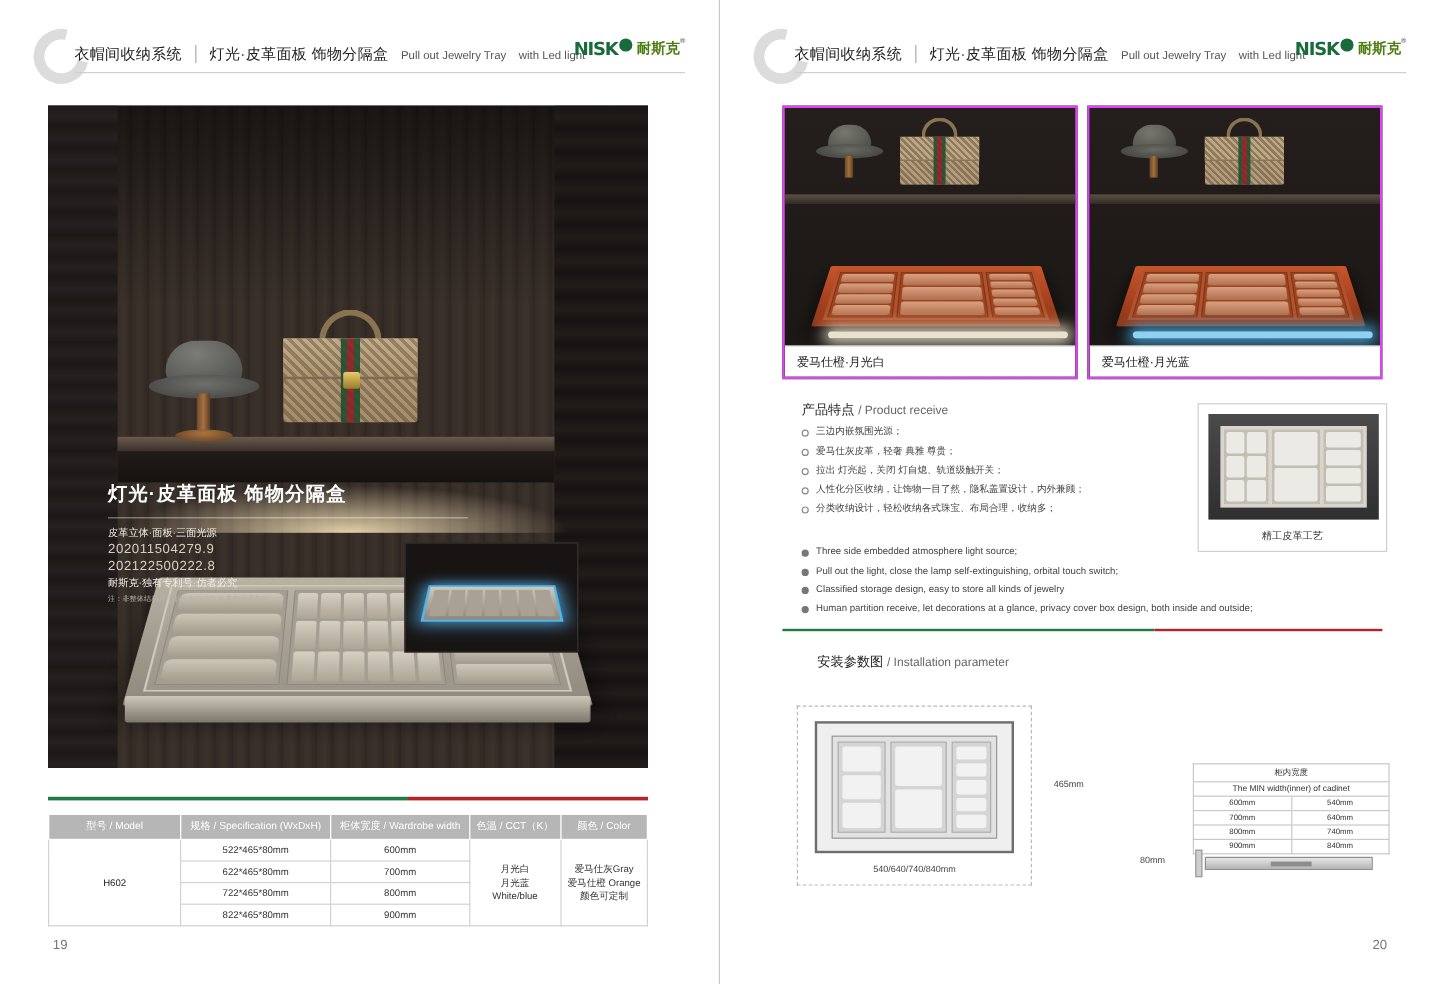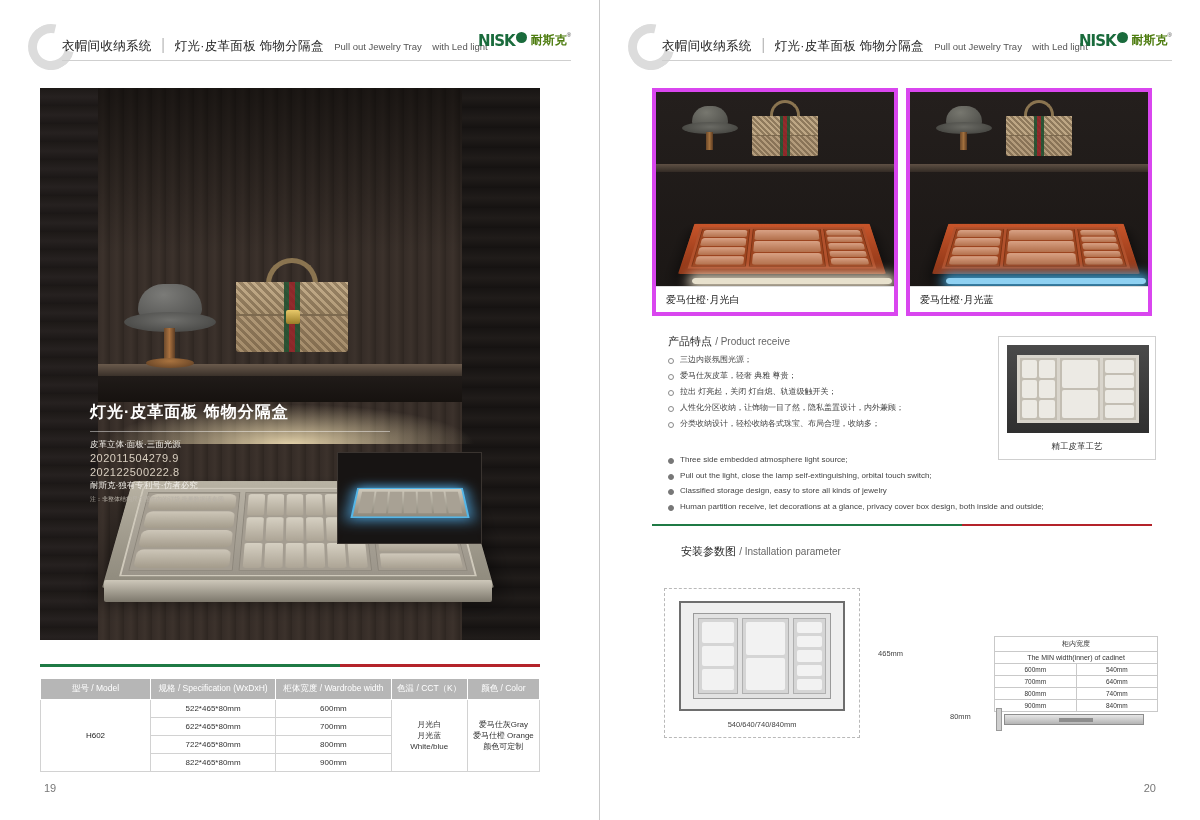--- a/index.html
+++ b/index.html
@@ -197,21 +197,21 @@
   .cct-cell, .color-cell { font-size:7.5px; line-height:11px; }
 
   .pgnum-l { position:absolute; left:44px; bottom:26px; font-size:11px; color:#777; }
   .pgnum-r { position:absolute; right:44px; bottom:26px; font-size:11px; color:#777; }
 
   
   .rp { position:relative; }
   .photo-pair { position:absolute; left:652px; top:88px; width:500px; height:228px; display:flex; gap:8px; }
   .photo {
     position:relative; width:246px; height:228px; background:#241f1d; overflow:hidden;
-    border:4px solid #d946ef;
+    border:2px solid #d946ef;
   }
   .photo .scene {
     position:absolute; inset:0;
     background:
       linear-gradient(180deg,#241f1d,#1a1614),
       repeating-linear-gradient(90deg,#2e2723 0 6px,#241e1b 6px 12px);
   }
   .p-hat { position:absolute; left:26px; top:14px; width:56px; height:36px; }
   .p-hat .c { position:absolute; left:10px; top:0; width:36px; height:22px; background:radial-gradient(ellipse at 40% 30%,#77776f,#484844); border-radius:20px 20px 8px 8px;}
   .p-hat .b { position:absolute; left:0; top:16px; width:56px; height:12px; background:radial-gradient(ellipse at 50% 40%,#6a6a64,#3c3c38); border-radius:50%;}

